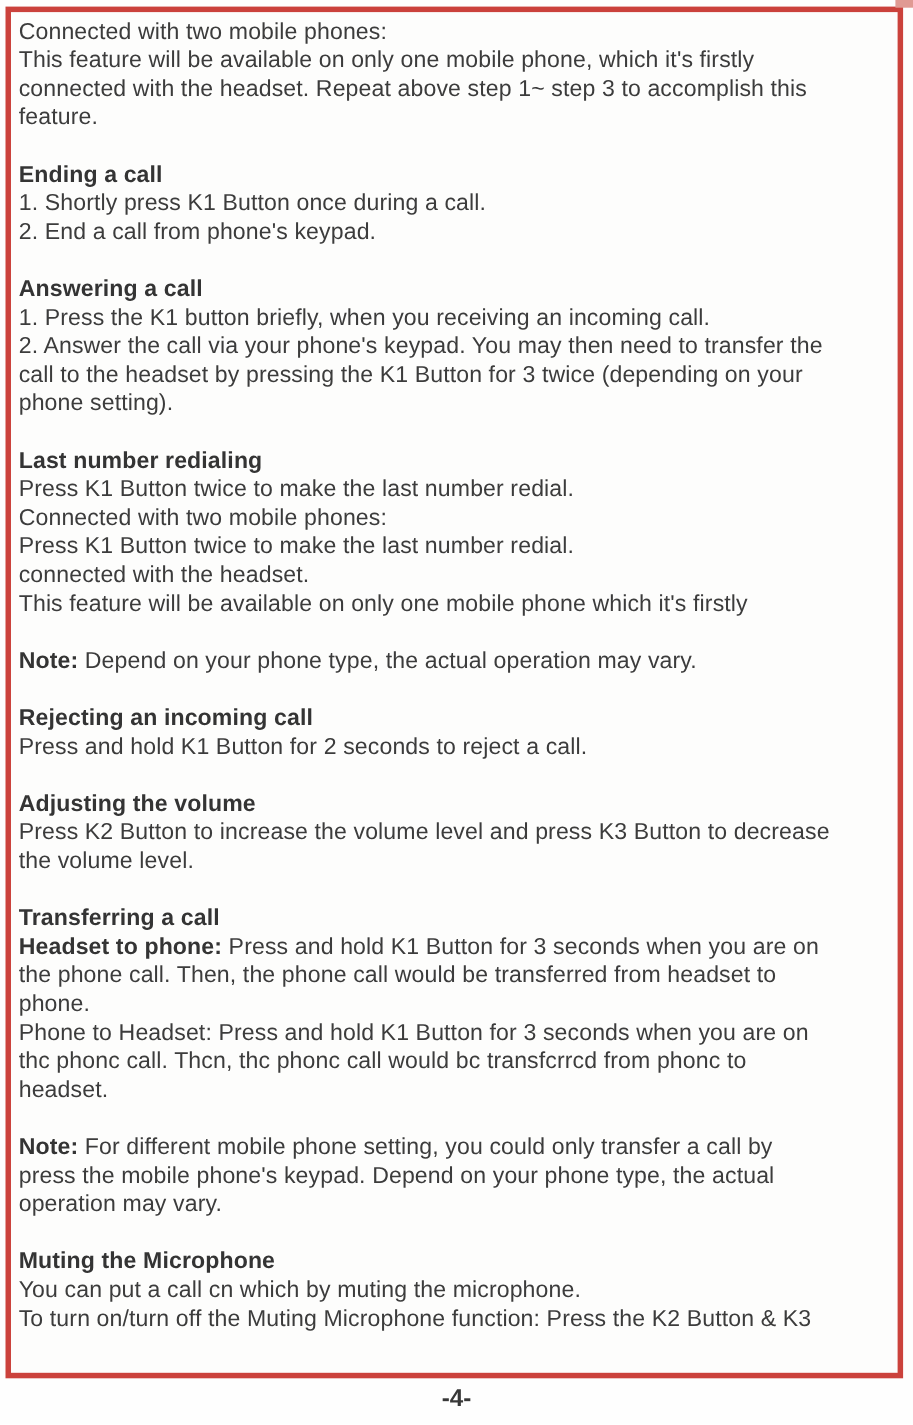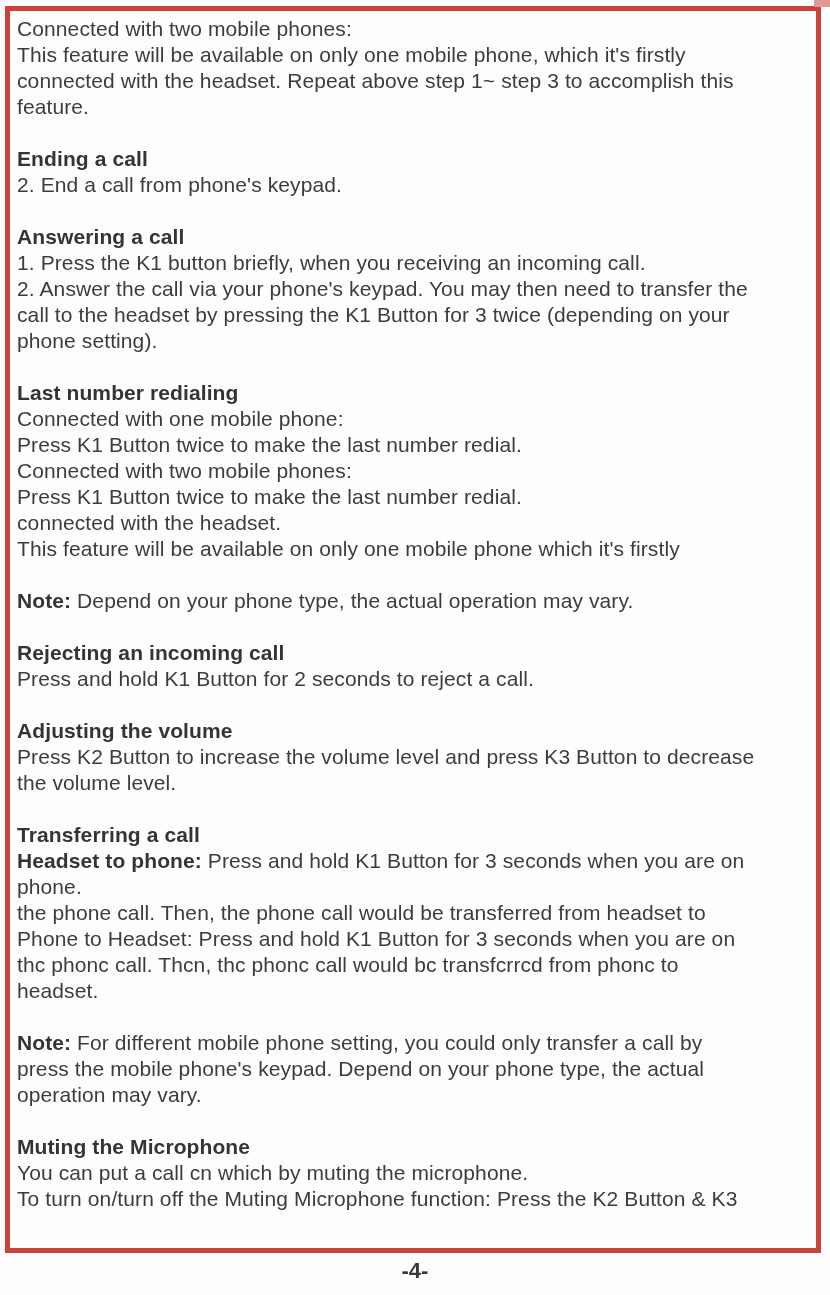--- a/index.html
+++ b/index.html
@@ -70,32 +70,32 @@
   <div class="doc-box">
     <div>
         <div class="block">
           <div class="line"><span>Connected with two mobile phones:</span></div>
           <div class="line"><span>This feature will be available on only one mobile phone, which it's firstly</span></div>
           <div class="line"><span>connected with the headset. Repeat above step 1~ step 3 to accomplish this</span></div>
           <div class="line"><span>feature.</span></div>
         </div>
         <div class="block">
           <div class="line"><span class="b">Ending a call</span></div>
+          <div class="line"><span>1. Shortly press K1 Button once during a call.</span></div>
           <div class="line"><span>2. End a call from phone's keypad.</span></div>
         </div>
         <div class="block">
           <div class="line"><span class="b">Answering a call</span></div>
           <div class="line"><span>1. Press the K1 button briefly, when you receiving an incoming call.</span></div>
           <div class="line"><span>2. Answer the call via your phone's keypad. You may then need to transfer the</span></div>
           <div class="line"><span>call to the headset by pressing the K1 Button for 3 twice (depending on your</span></div>
           <div class="line"><span>phone setting).</span></div>
         </div>
         <div class="block">
           <div class="line"><span class="b">Last number redialing</span></div>
-          <div class="line"><span>Connected with one mobile phone:</span></div>
           <div class="line"><span>Press K1 Button twice to make the last number redial.</span></div>
           <div class="line"><span>Connected with two mobile phones:</span></div>
           <div class="line"><span>Press K1 Button twice to make the last number redial.</span></div>
           <div class="line"><span>connected with the headset.</span></div>
           <div class="line"><span>This feature will be available on only one mobile phone which it's firstly</span></div>
         </div>
         <div class="block">
           <div class="line"><span class="b">Note:</span><span> Depend on your phone type, the actual operation may vary.</span></div>
         </div>
         <div class="block">
@@ -103,22 +103,22 @@
           <div class="line"><span>Press and hold K1 Button for 2 seconds to reject a call.</span></div>
         </div>
         <div class="block">
           <div class="line"><span class="b">Adjusting the volume</span></div>
           <div class="line"><span>Press K2 Button to increase the volume level and press K3 Button to decrease</span></div>
           <div class="line"><span>the volume level.</span></div>
         </div>
         <div class="block">
           <div class="line"><span class="b">Transferring a call</span></div>
           <div class="line"><span class="b">Headset to phone:</span><span> Press and hold K1 Button for 3 seconds when you are on</span></div>
+          <div class="line"><span>the phone call. Then, the phone call would be transferred from headset to</span></div>
           <div class="line"><span>phone.</span></div>
-          <div class="line"><span>the phone call. Then, the phone call would be transferred from headset to</span></div>
           <div class="line"><span>Phone to Headset: Press and hold K1 Button for 3 seconds when you are on</span></div>
           <div class="line"><span>thc phonc call. Thcn, thc phonc call would bc transfcrrcd from phonc to</span></div>
           <div class="line"><span>headset.</span></div>
         </div>
         <div class="block">
           <div class="line"><span class="b">Note:</span><span> For different mobile phone setting, you could only transfer a call by</span></div>
           <div class="line"><span>press the mobile phone's keypad. Depend on your phone type, the actual</span></div>
           <div class="line"><span>operation may vary.</span></div>
         </div>
         <div class="block">

